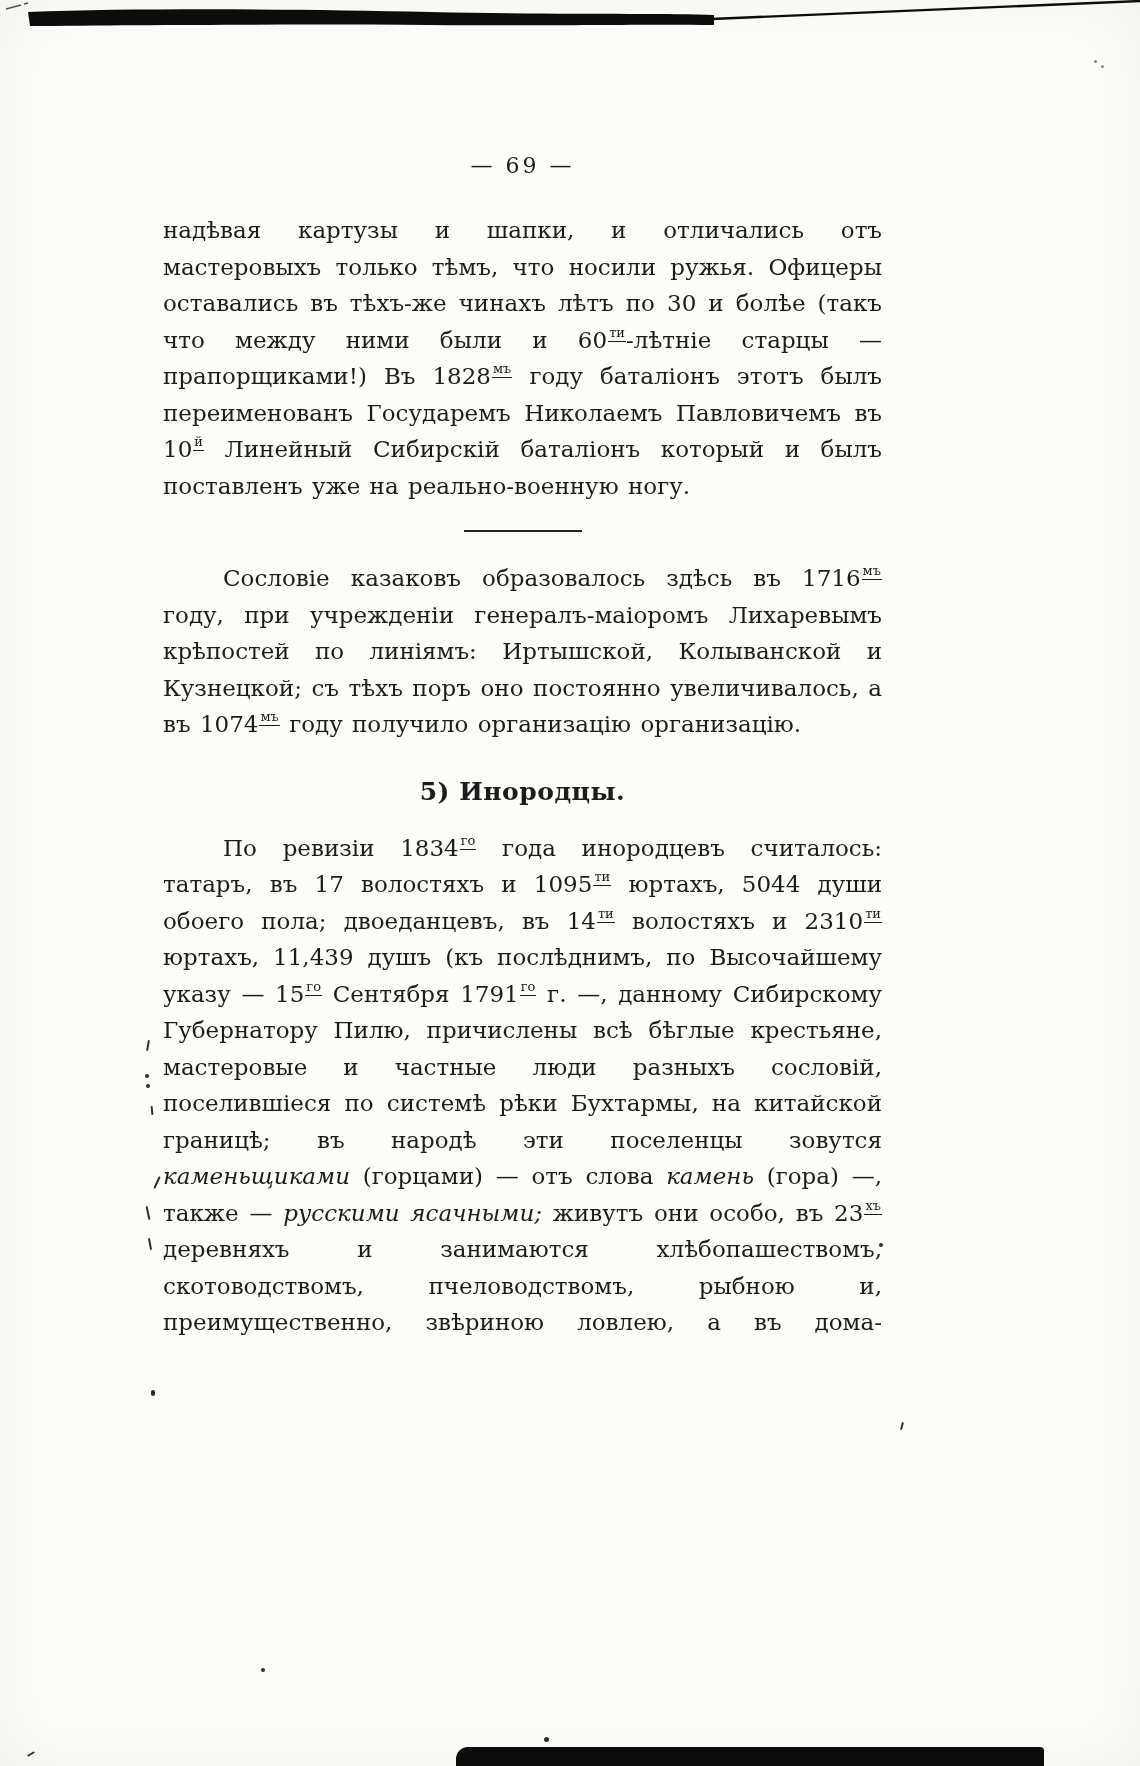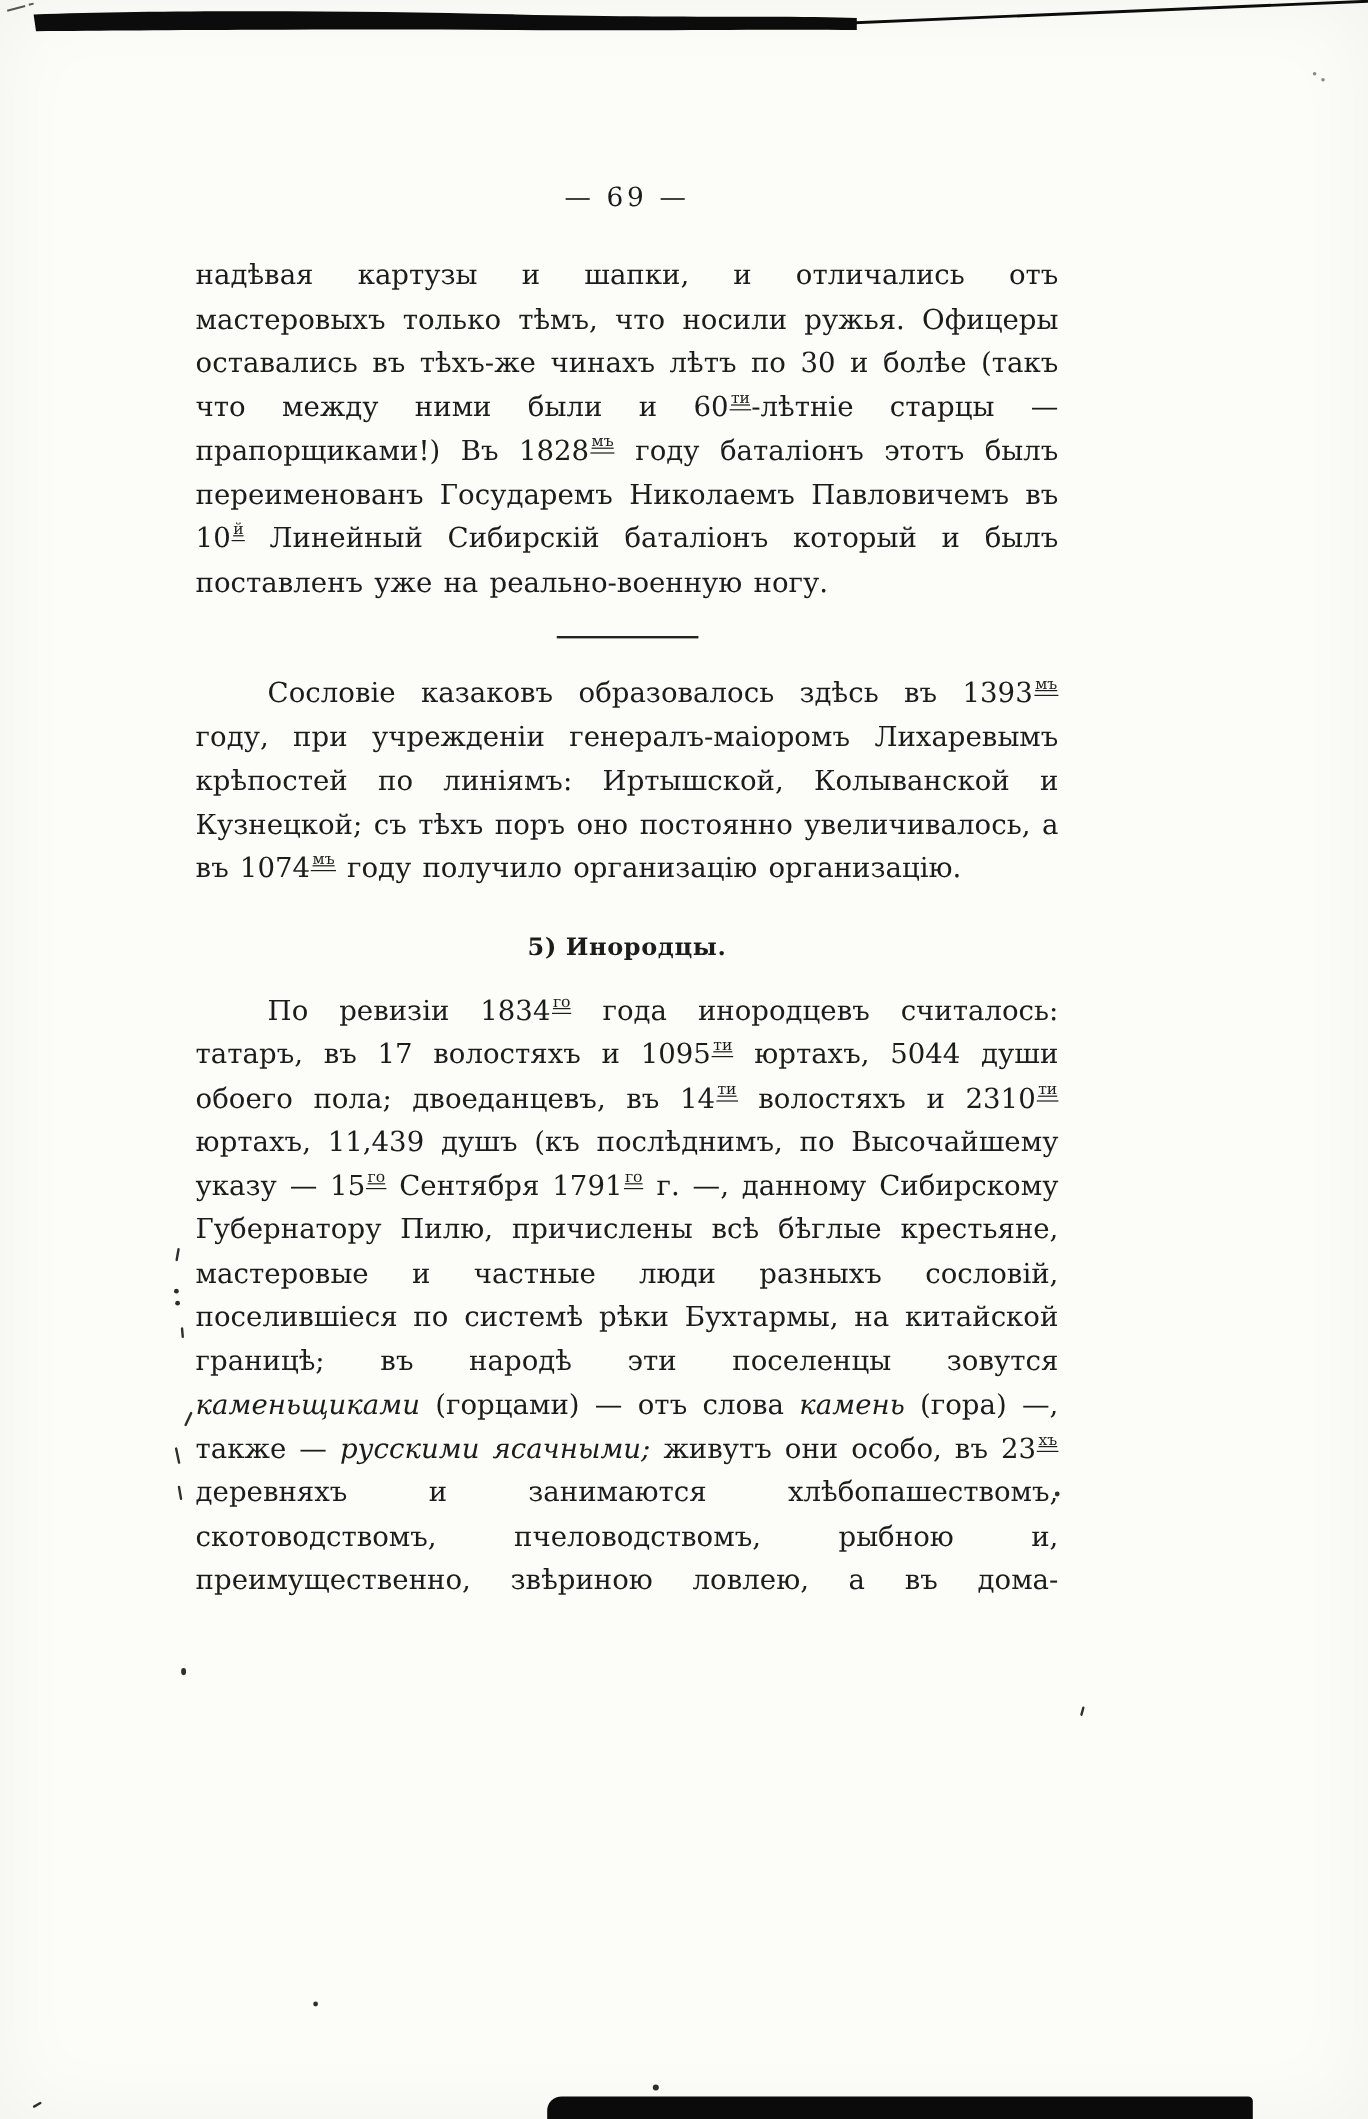--- a/index.html
+++ b/index.html
@@ -50,33 +50,32 @@
   p.justify-last { text-align-last: justify; }
 
   sup.ord {
     font-size: 13px;
     line-height: 0;
     border-bottom: 1.5px solid currentColor;
     padding: 0 1px 1px 1px;
     margin-left: 1px;
     position: relative;
     top: -2px;
-    text-decoration: underline;
   }
 
   .rule {
     width: 118px;
     border: 0;
     border-top: 2px solid #222;
     margin: 26px auto 28px;
   }
 
   h2.section {
     text-align: center;
-    font-size: 20px;
+    font-size: 25px;
     font-weight: bold;
     margin: 34px 0 24px;
     letter-spacing: 0.5px;
   }
 
   .bottom-band {
     position: absolute;
     left: 456px;
     top: 1747px;
     width: 588px;
@@ -105,21 +104,21 @@
   </svg>
 
   <div class="column">
 
     <div class="page-number">— 69 —</div>
 
     <p class="body-par"><span>надѣвая картузы и шапки, и отличались отъ мастеровыхъ только тѣмъ, что носили ружья. Офицеры оставались въ тѣхъ-же чинахъ лѣтъ по 30 и болѣе (такъ что между ними были и 60</span><sup class="ord">ти</sup><span>-лѣтніе старцы — прапорщиками!) Въ 1828</span><sup class="ord">мъ</sup><span> году баталіонъ этотъ былъ переименованъ Государемъ Николаемъ Павловичемъ въ 10</span><sup class="ord">й</sup><span> Линейный Сибирскій баталіонъ который и былъ поставленъ уже на реально-военную ногу.</span></p>
 
     <div class="rule"></div>
 
-    <p class="body-par indent"><span>Сословіе казаковъ образовалось здѣсь въ 1393</span><sup class="ord">мъ</sup><span> году, при учрежденіи генералъ-маіоромъ Лихаревымъ крѣпостей по линіямъ: Иртышской, Колыванской и Кузнецкой; съ тѣхъ поръ оно постоянно увеличивалось, а въ 1074</span><sup class="ord">мъ</sup><span> году получило организацію организацію.</span></p>
+    <p class="body-par indent"><span>Сословіе казаковъ образовалось здѣсь въ 1716</span><sup class="ord">мъ</sup><span> году, при учрежденіи генералъ-маіоромъ Лихаревымъ крѣпостей по линіямъ: Иртышской, Колыванской и Кузнецкой; съ тѣхъ поръ оно постоянно увеличивалось, а въ 1074</span><sup class="ord">мъ</sup><span> году получило организацію организацію.</span></p>
 
 
     <h2 class="section">5) Инородцы.</h2>
 
     <p class="body-par indent justify-last"><span>По ревизіи 1834</span><sup class="ord">го</sup><span> года инородцевъ считалось: татаръ, въ 17 волостяхъ и 1095</span><sup class="ord">ти</sup><span> юртахъ, 5044 души обоего пола; двоеданцевъ, въ 14</span><sup class="ord">ти</sup><span> волостяхъ и 2310</span><sup class="ord">ти</sup><span> юртахъ, 11,439 душъ (къ послѣднимъ, по Высочайшему указу — 15</span><sup class="ord">го</sup><span> Сентября 1791</span><sup class="ord">го</sup><span> г. —, данному Сибирскому Губернатору Пилю, причислены всѣ бѣглые крестьяне, мастеровые и частные люди разныхъ сословій, поселившіеся по системѣ рѣки Бухтармы, на китайской границѣ; въ народѣ эти поселенцы зовутся </span><i>каменьщиками</i><span> (горцами) — отъ слова </span><i>камень</i><span> (гора) —, также — </span><i>русскими ясачными;</i><span> живутъ они особо, въ 23</span><sup class="ord">хъ</sup><span> деревняхъ и занимаются хлѣбопашествомъ, скотоводствомъ, пчеловодствомъ, рыбною и, преимущественно, звѣриною ловлею, а въ дома-</span></p>
 
   </div>
 
   <span class="speck stroke" style="left:147px;top:1040px;transform:rotate(10deg)"></span>
   <span class="speck dot" style="left:145px;top:1074px"></span>

